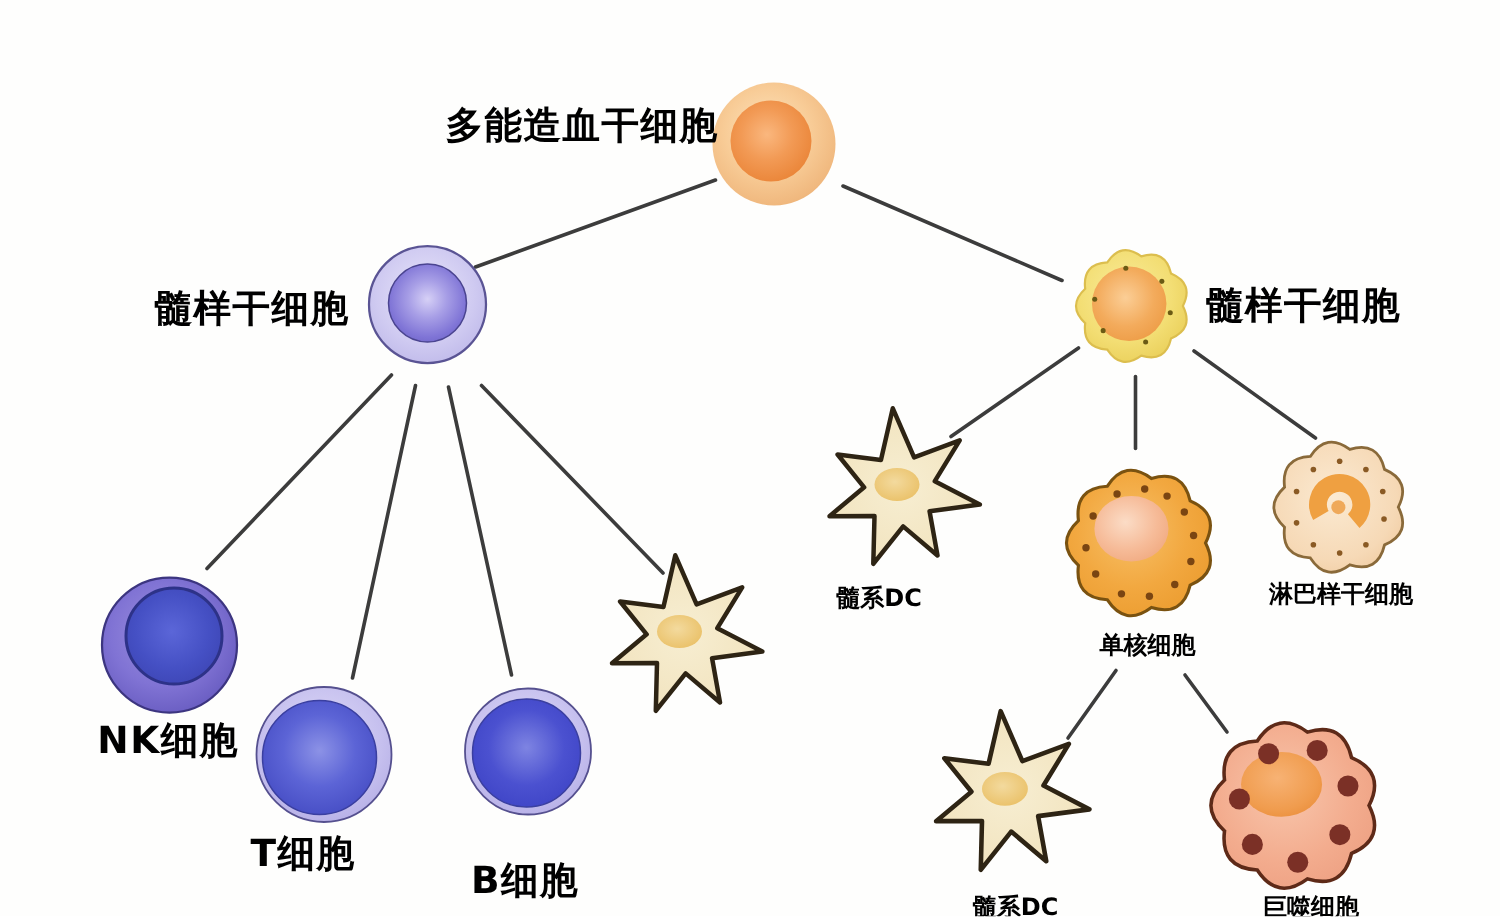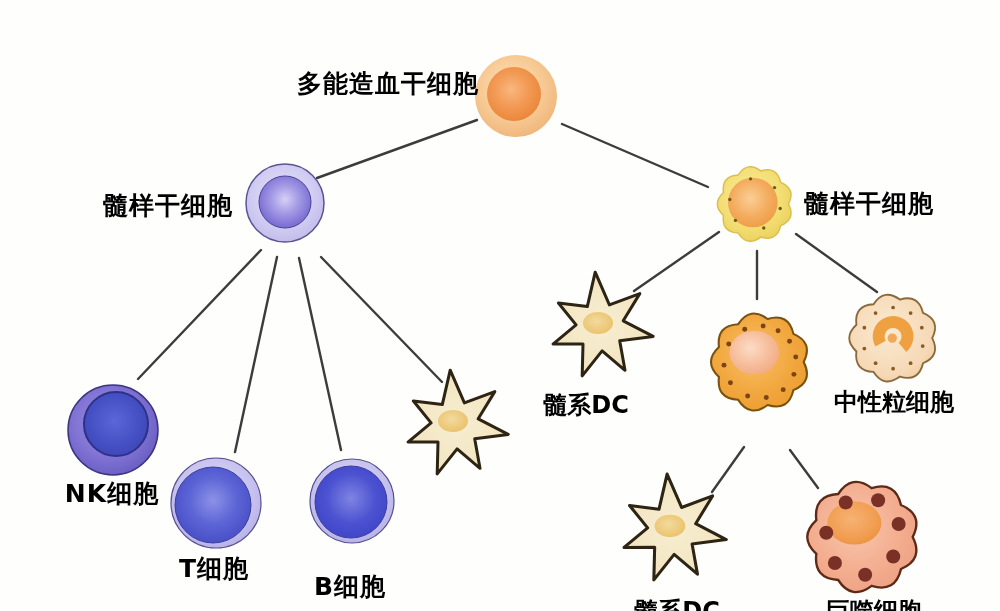--- a/index.html
+++ b/index.html
@@ -1,21 +1,21 @@
 <!DOCTYPE html>
 <html><head>
 <meta charset="utf-8">
 <style>
   html,body{margin:0;padding:0;background:#ffffff;}
   #stage{position:relative;width:1000px;height:611px;background:#fefefd;overflow:hidden;
          font-family:"DejaVu Sans","Liberation Sans",sans-serif;}
   #wires{position:absolute;left:0;top:0;}
   .lbl{position:absolute;transform:translateX(-50%);font-weight:700;font-size:25px;
        color:#000000;white-space:nowrap;letter-spacing:1px;}
-  .lbl.sm{font-size:24px;letter-spacing:0;}
+  .lbl.sm{font-size:16px;letter-spacing:0;}
 </style>
 </head>
 <body>
 
 <div id="stage">
 
   <svg id="wires" width="1000" height="611" viewBox="0 0 1000 611">
     <defs>
       <radialGradient id="gHscOut" cx="45%" cy="40%" r="70%">
         <stop offset="0" stop-color="#fce3be"></stop>
@@ -233,19 +233,20 @@
           <circle cx="74" cy="26" r="6.5"></circle>
         <circle cx="44" cy="28" r="6.5"></circle>
       </g>
     </g>
   </svg>
 
   <div class="lbl" style="left:388px;top:67px">多能造血干细胞</div>
   <div class="lbl" style="left:168px;top:189px">髓样干细胞</div>
   <div class="lbl" style="left:869px;top:187px">髓样干细胞</div>
   <div class="lbl" style="left:112px;top:477px">NK细胞</div>
-  <div class="lbl" style="left:214px;top:552px">T细胞</div>
+  <div class="lbl" style="left:202px;top:552px">T细胞</div>
   <div class="lbl" style="left:350px;top:570px">B细胞</div>
   <div class="lbl sm" style="left:586px;top:389px">髓系DC</div>
-  <div class="lbl sm" style="left:894px;top:386px">中性粒细胞</div>
+  <div class="lbl sm" style="left:765px;top:420px">单核细胞</div>
+  <div class="lbl sm" style="left:894px;top:386px">淋巴样干细胞</div>
   <div class="lbl sm" style="left:677px;top:595px">髓系DC</div>
   <div class="lbl sm" style="left:874px;top:595px">巨噬细胞</div>
 </div>
 
 </body></html>

